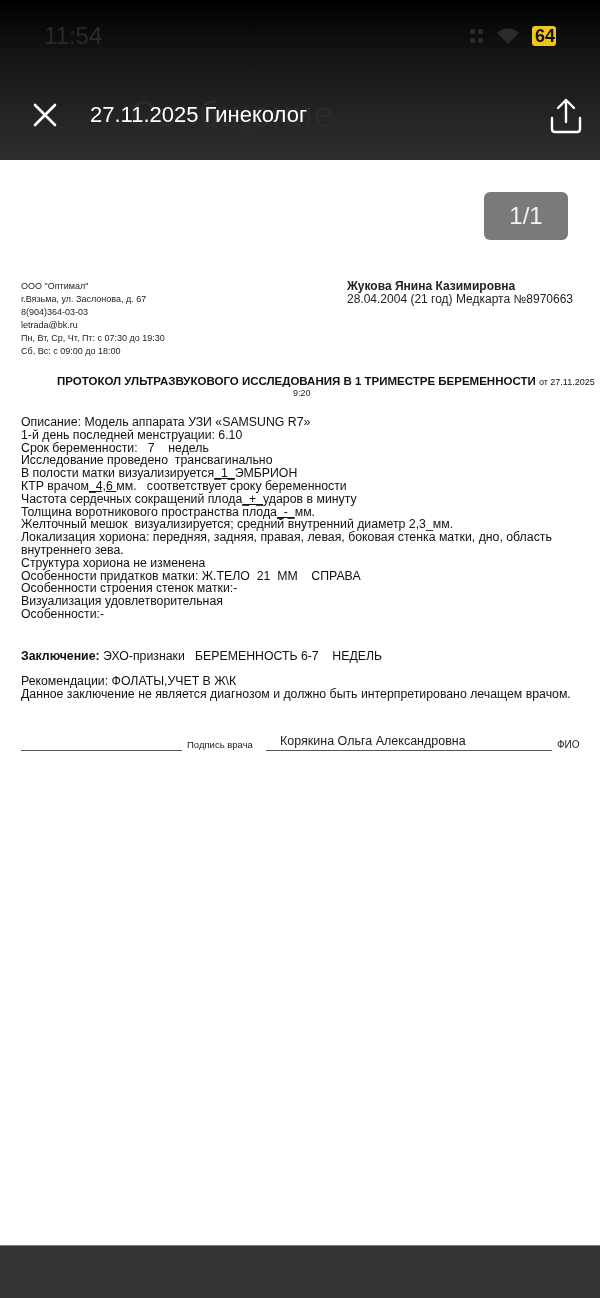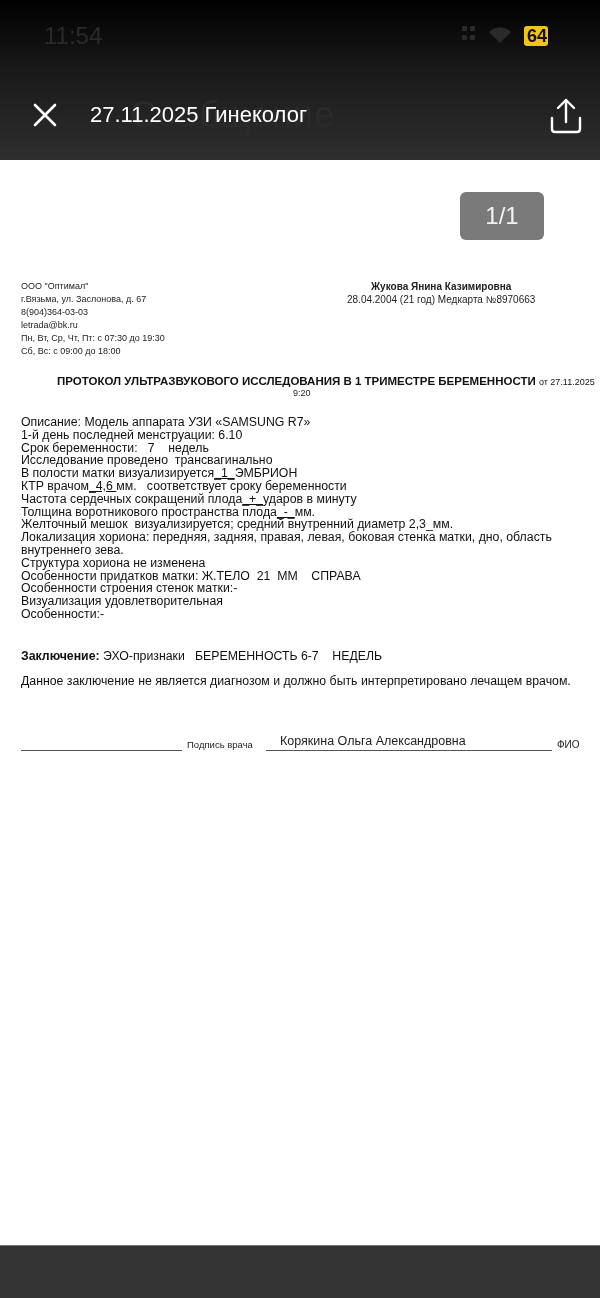--- a/index.html
+++ b/index.html
@@ -7,21 +7,21 @@
   body { position: relative; font-family: "Liberation Sans", sans-serif; }
 
   .top {
     position: absolute; left: 0; top: 0; width: 600px; height: 160px;
     background: linear-gradient(to bottom, #000 0%, #1a1a1a 45%, #2e2e2e 100%);
   }
   .status-bar { position: absolute; left: 0; top: 0; width: 600px; height: 75px; }
   .status-time {
     position: absolute; left: 44px; top: 22px; font-size: 24px; color: #2a2a2a;
   }
-  .status-icons { position: absolute; right: 52px; top: 26px; display: flex; gap: 12px; }
+  .status-icons { position: absolute; right: 44px; top: 26px; display: flex; align-items: center; gap: 12px; }
   .dots-icon { width: 14px; height: 14px; display: grid; grid-template-columns: 5px 5px; gap: 3px; }
   .dots-icon span { width: 5px; height: 5px; background: #2a2a2a; border-radius: 1px; }
   .wifi-icon svg { display: block; }
   .battery-badge {
     background: #f0c419; color: #111; font-weight: bold; font-size: 18px;
     padding: 0 2px 0 3px; height: 20px; line-height: 20px; border-radius: 3px; width: 24px; overflow: hidden;
   }
 
   .header { position: absolute; left: 0; top: 88px; width: 600px; height: 56px; }
   .ghost-title {
@@ -30,27 +30,27 @@
   .close-btn { position: absolute; left: 28px; top: 10px; width: 34px; height: 34px; }
   .header-title {
     position: absolute; left: 90px; top: 14px; font-size: 22px; color: #fff; white-space: nowrap;
   }
   .share-btn { position: absolute; left: 546px; top: 8px; width: 40px; height: 40px; }
 
   .page {
     position: absolute; left: 0; top: 160px; width: 600px; height: 1085px; background: #fff;
   }
   .page-counter {
-    position: absolute; left: 460px; top: 32px; width: 84px; height: 48px;
+    position: absolute; left: 484px; top: 32px; width: 84px; height: 48px;
     background: #7a7a7a; border-radius: 6px; color: #f2f2f2; font-size: 24px;
     text-align: center; line-height: 48px;
   }
 
   .clinic { position: absolute; left: 21px; top: 120px; font-size: 9px; color: #222; line-height: 13px; }
-  .patient { position: absolute; left: 347px; top: 120px; font-size: 10px; color: #222; line-height: 13px; text-align: center; }
+  .patient { position: absolute; left: 347px; top: 120px; font-size: 12px; color: #222; line-height: 13px; }
   .patient .name { font-weight: bold; }
 
   .doc-title {
     position: absolute; left: 21px; top: 215px; width: 565px; font-size: 11.5px;
     font-weight: bold; color: #111; white-space: nowrap; padding-left: 36px;
   }
   .doc-title .dt { font-weight: normal; font-size: 9px; }
   .doc-time { position: absolute; left: 293px; top: 228px; font-size: 9px; color: #222; }
 
   .body-text {
@@ -149,20 +149,21 @@
     <div class="line">Структура хориона не изменена</div>
     <div class="line"><b>Особенности придатков матки</b><span>: Ж.ТЕЛО  21  ММ    СПРАВА</span></div>
     <div class="line"><b>Особенности строения стенок матки</b><span>:-</span></div>
     <div class="line">Визуализация удовлетворительная</div>
     <div class="line"><b>Особенности</b><span>:-</span></div>
   </div>
 
   <div class="conclusion" style="white-space:pre;"><b>Заключение:</b><span> ЭХО-признаки   БЕРЕМЕННОСТЬ 6-7    НЕДЕЛЬ</span></div>
 
   <div class="recs">
+    <div>Рекомендации: ФОЛАТЫ,УЧЕТ В Ж\К</div>
     <div>Данное заключение не является диагнозом и должно быть интерпретировано лечащем врачом.</div>
   </div>
 
   <div class="sign-row">
     <div class="sig-line1"></div>
     <div class="sig-label">Подпись врача</div>
     <div class="sig-line2"></div>
     <div class="doctor-name">Корякина Ольга Александровна</div>
     <div class="fio-label">ФИО</div>
   </div>

